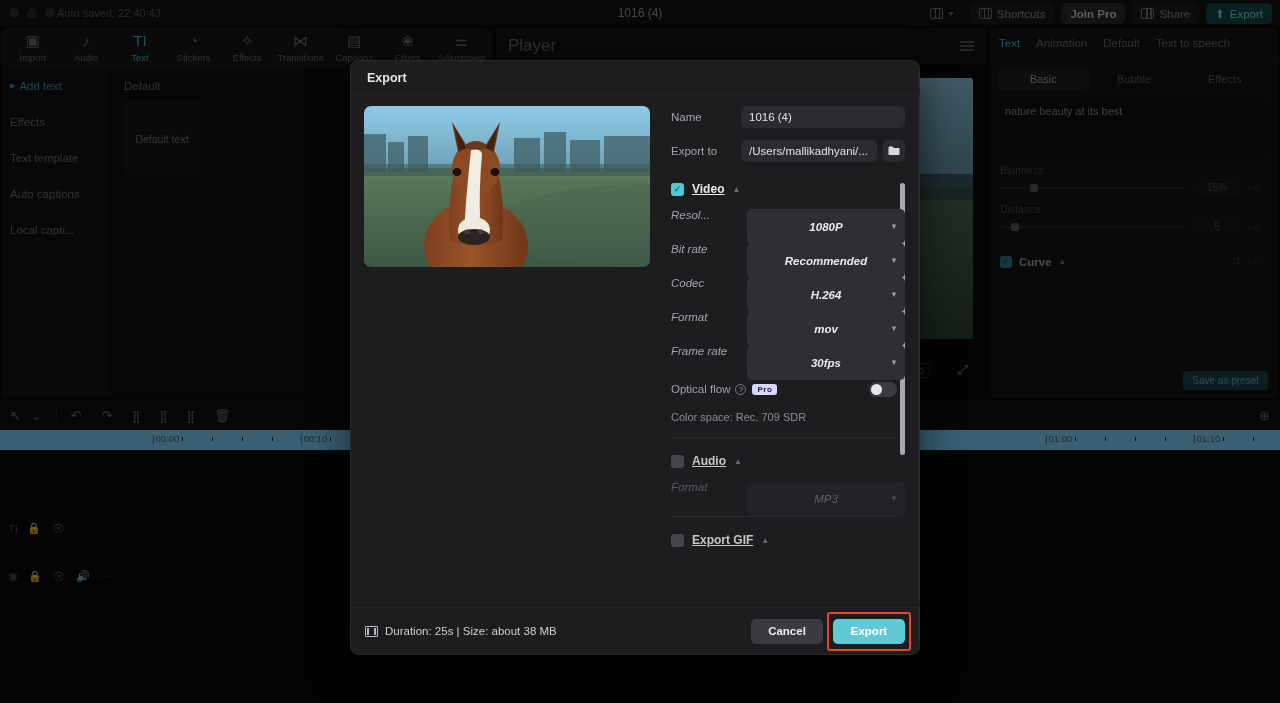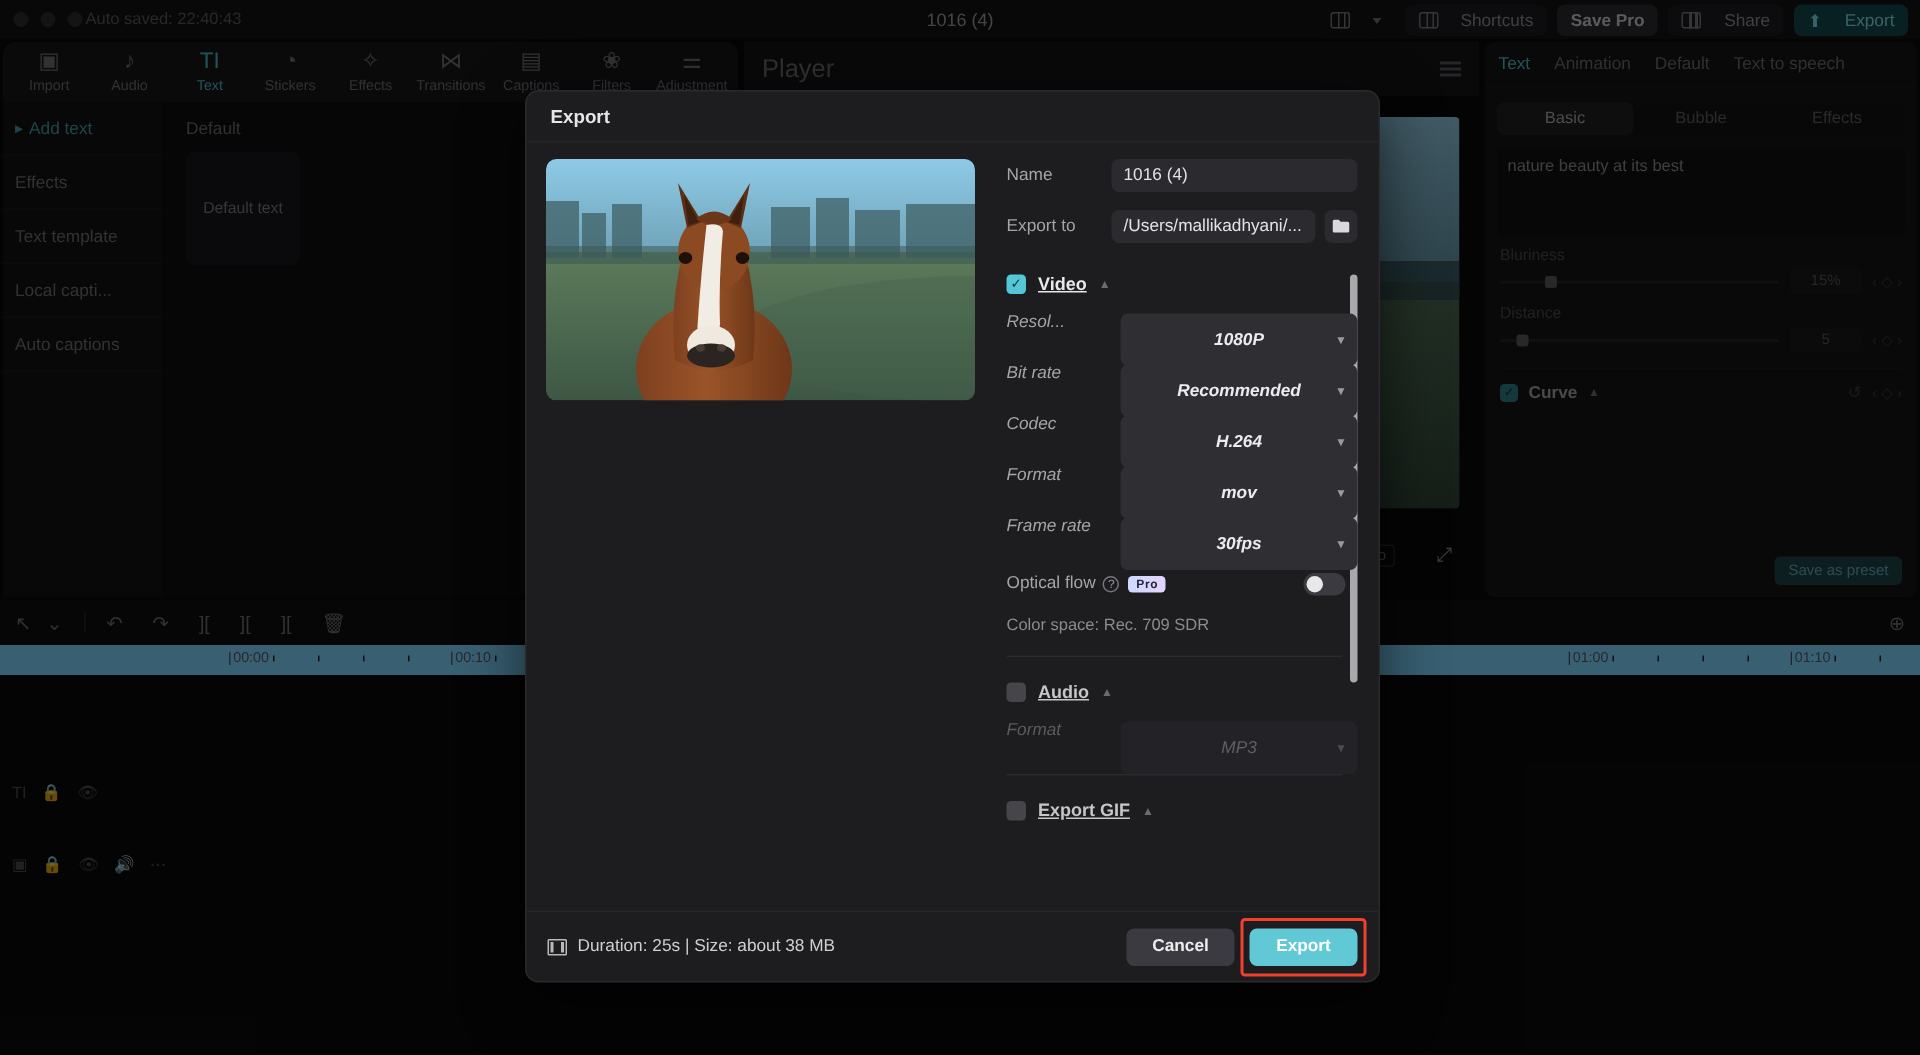--- a/index.html
+++ b/index.html
@@ -26,21 +26,21 @@
   .tdot { width: 10px; height: 10px; border-radius: 50%; background: #2e2e31; }
   .autosave { font-size: 11px; color: #5a5a5e; margin-left: 2px; white-space: nowrap; }
   .win-title {
     position: absolute; left: 0; right: 0; text-align: center;
     font-size: 12px; color: #9a9a9e;
   }
   .tb-right {
     position: absolute; right: 8px; top: 3px; display: flex; align-items: center; gap: 7px;
   }
   .tb-chip {
-    display: flex; align-items: center; gap: 15px;
+    display: flex; align-items: center; gap: 5px;
     height: 21px; padding: 0 9px; border-radius: 5px;
     font-size: 11.5px; color: #8d8d92; background: #1c1c1f;
   }
   .tb-chip.plain { background: transparent; }
   .tb-chip.joinpro { background: #2b2b2f; color: #c9c9cd; font-weight: bold; }
   .tb-chip.export { background: #14474c; color: #7fd9e2; }
   .tb-ico { width: 13px; height: 11px; display: inline-block; position: relative; }
   .ico-panel { border: 1.2px solid #77777c; border-radius: 2px; }
   .ico-panel:after { content:""; position:absolute; left:4px; top:-1px; bottom:-1px; width:1.2px; background:#77777c; }
   .ico-panel:before { content:""; position:absolute; left:8px; top:-1px; bottom:-1px; width:1.2px; background:#77777c; }
@@ -200,21 +200,21 @@
       <div class="tb-right">
         <div class="tb-chip plain">
           <span class="tb-ico ico-panel"></span>
           <span class="caret-sm"></span>
         </div>
         <div class="tb-chip">
           <span class="tb-ico ico-panel"></span>
           <span>Shortcuts</span>
         </div>
         <div class="tb-chip joinpro">
-          <span>Save Pro</span>
+          <span>Join Pro</span>
         </div>
         <div class="tb-chip">
           <span class="tb-ico ico-panel"></span>
           <span>Share</span>
         </div>
         <div class="tb-chip export">
           <span>⬆</span>
           <span>Export</span>
         </div>
       </div>
@@ -264,24 +264,24 @@
         <span class="dotarrow">▶</span>
         <span>Add text</span>
       </div>
       <div class="lnav">
           <span>Effects</span>
         </div>
       <div class="lnav">
           <span>Text template</span>
         </div>
       <div class="lnav">
+          <span>Auto captions</span>
+        </div>
+      <div class="lnav">
           <span>Local capti...</span>
-        </div>
-      <div class="lnav">
-          <span>Auto captions</span>
         </div>
     </div>
 
     <div class="libpane">
       <div class="libtitle">Default</div>
       <div class="libcard">
         <span>Default text</span>
       </div>
     </div>
 

